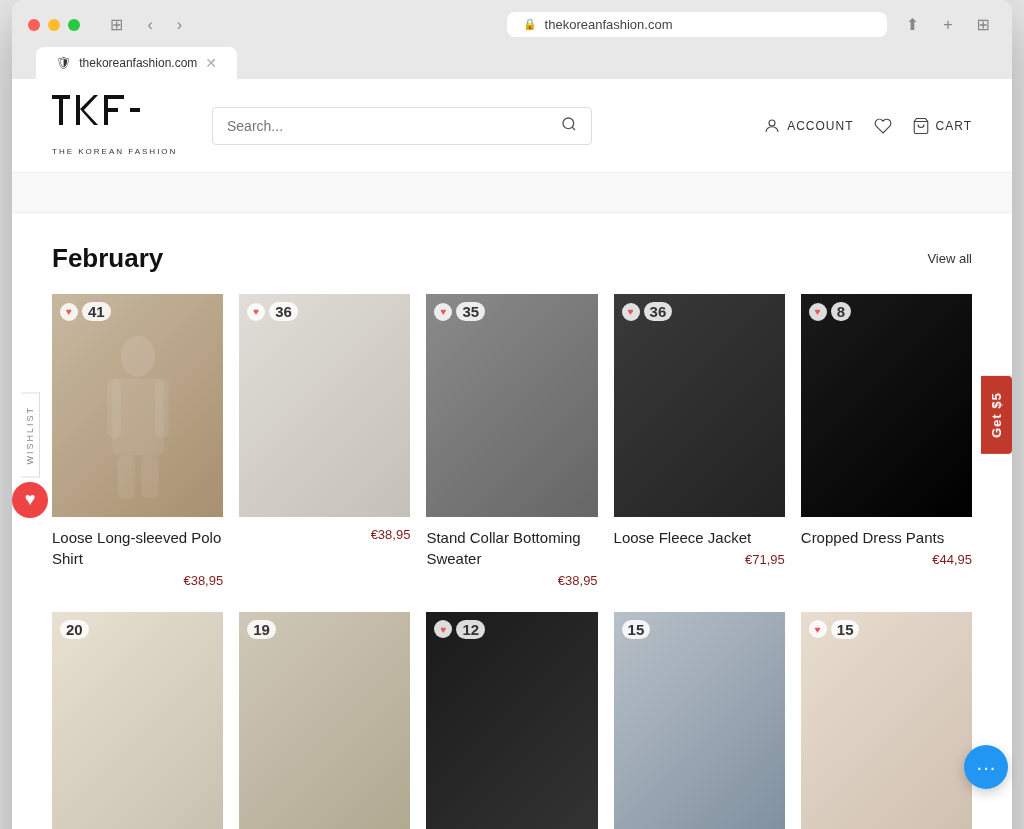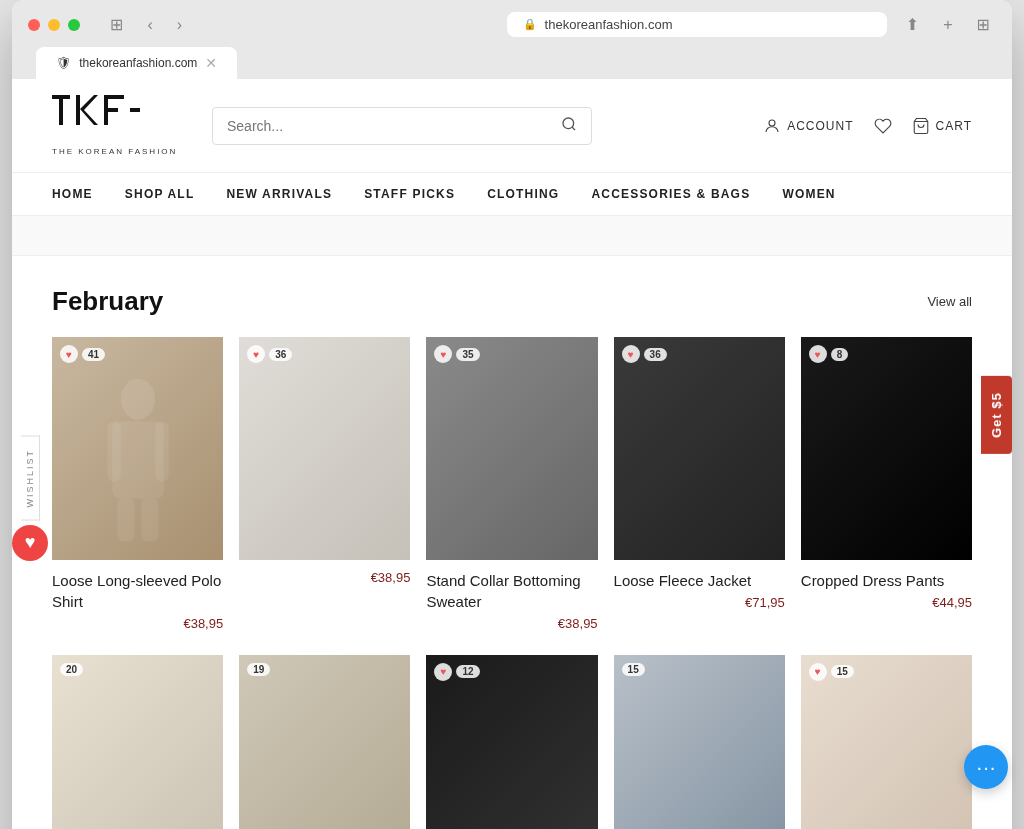--- a/index.html
+++ b/index.html
@@ -314,21 +314,21 @@
       align-items: center;
       justify-content: center;
       font-size: 10px;
       color: #e55;
     }
 
     .heart-count {
       background: rgba(255,255,255,0.85);
       border-radius: 10px;
       padding: 1px 6px;
-      font-size: 10px;
+      font-size: 15px;
       color: #333;
       font-weight: 600;
     }
 
     .product-name {
       font-size: 15px;
       color: #222;
       margin-bottom: 4px;
       line-height: 1.4;
     }
@@ -516,29 +516,20 @@
           <svg width="18" height="18" viewBox="0 0 24 24" fill="none" stroke="#444" stroke-width="1.5">
             <path d="M6 2L3 6v14a2 2 0 0 0 2 2h14a2 2 0 0 0 2-2V6l-3-4z"></path>
             <line x1="3" y1="6" x2="21" y2="6"></line>
             <path d="M16 10a4 4 0 0 1-8 0"></path>
           </svg>
           <span>CART</span>
         </div>
       </div>
     </div>
 
-    <nav class="store-nav">
-      <div class="nav-item">HOME</div>
-      <div class="nav-item">SHOP ALL</div>
-      <div class="nav-item">NEW ARRIVALS</div>
-      <div class="nav-item">STAFF PICKS</div>
-      <div class="nav-item">CLOTHING</div>
-      <div class="nav-item">ACCESSORIES &amp; BAGS</div>
-      <div class="nav-item">WOMEN</div>
-    </nav>
 
     <div class="banner-area"></div>
 
     <div class="main-content">
 
       <div class="wishlist-sidebar">
         <div class="wishlist-label">WISHLIST</div>
         <button class="wishlist-heart-btn">♥</button>
       </div>
 

